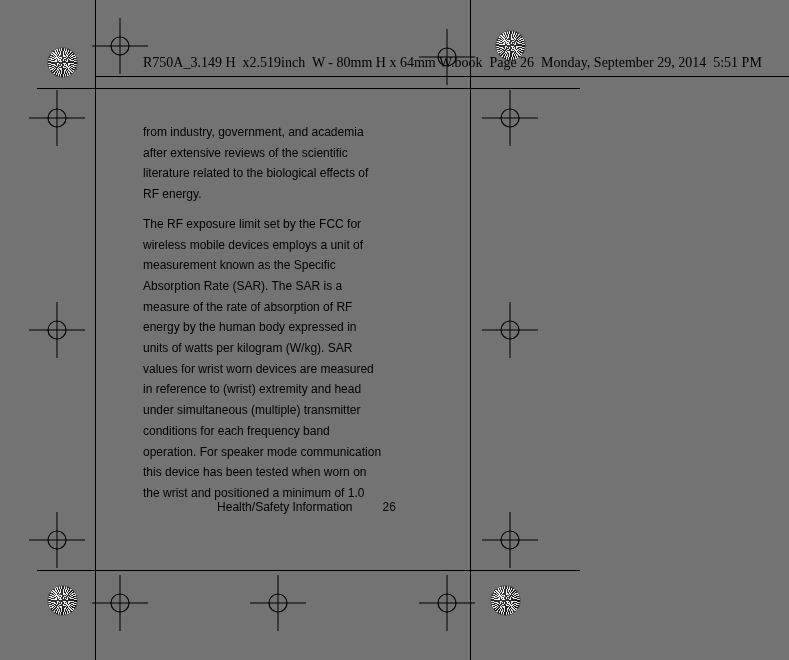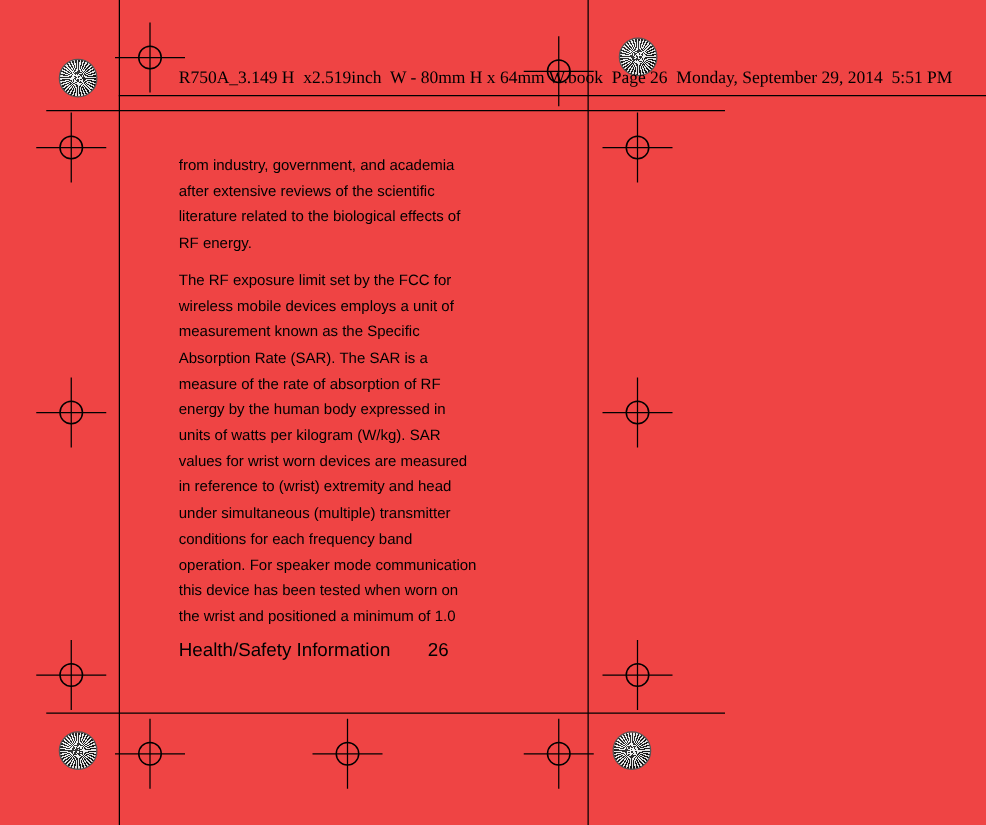--- a/index.html
+++ b/index.html
@@ -4,43 +4,43 @@
 <style>
   html, body { margin: 0; padding: 0; }
   body {
     width: 789px; height: 660px;
     background: #ffffff;
     position: relative;
     overflow: hidden;
     font-family: "Liberation Sans", sans-serif;
     color: #000;
   }
-  .page { position: absolute; left: 0; top: 0; width: 789px; height: 660px; background: #ef4444; }
+  .page { position: absolute; left: 0; top: 0; width: 789px; height: 660px; background: #737373; }
 
   .vline { position: absolute; top: 0; width: 1px; height: 660px; background: #000; }
   .hline { position: absolute; height: 1px; background: #000; }
 
   .header-text {
     position: absolute; left: 143px; top: 55px;
     font-family: "Liberation Serif", serif;
     font-size: 14px; line-height: 16px;
     white-space: pre;
     color: #000;
   }
 
   .body-text {
     position: absolute; left: 143px; top: 122px; width: 330px;
     font-size: 12px; line-height: 20.7px;
     color: #000;
   }
   .body-text p { margin: 0 0 9px 0; white-space: pre-line; }
 
   .footer {
-    position: absolute; left: 143px; top: 512px; width: 327px;
-    font-size: 15px; color: #000;
+    position: absolute; left: 143px; top: 500px; width: 327px;
+    text-align: center; font-size: 12px; color: #000;
   }
   .footer .pageno { margin-left: 30px; }
 
   .regmark { position: absolute; width: 56px; height: 56px; overflow: visible; }
 
   .halftone {
     position: absolute; width: 31px; height: 31px; border-radius: 50%;
     background:
       repeating-conic-gradient(rgba(0,0,0,0.72) 0deg 5deg, rgba(255,255,255,0.82) 5deg 10deg),
       radial-gradient(circle at 38% 38%, #e8e8e8 0%, #555 60%, #111 100%);

